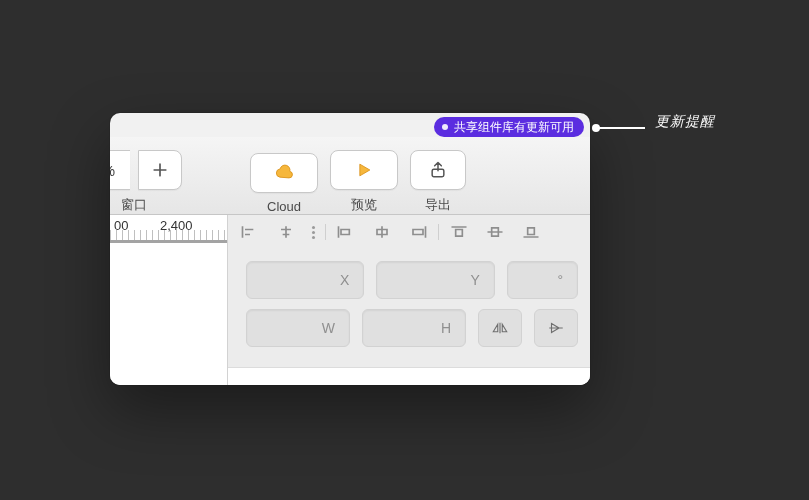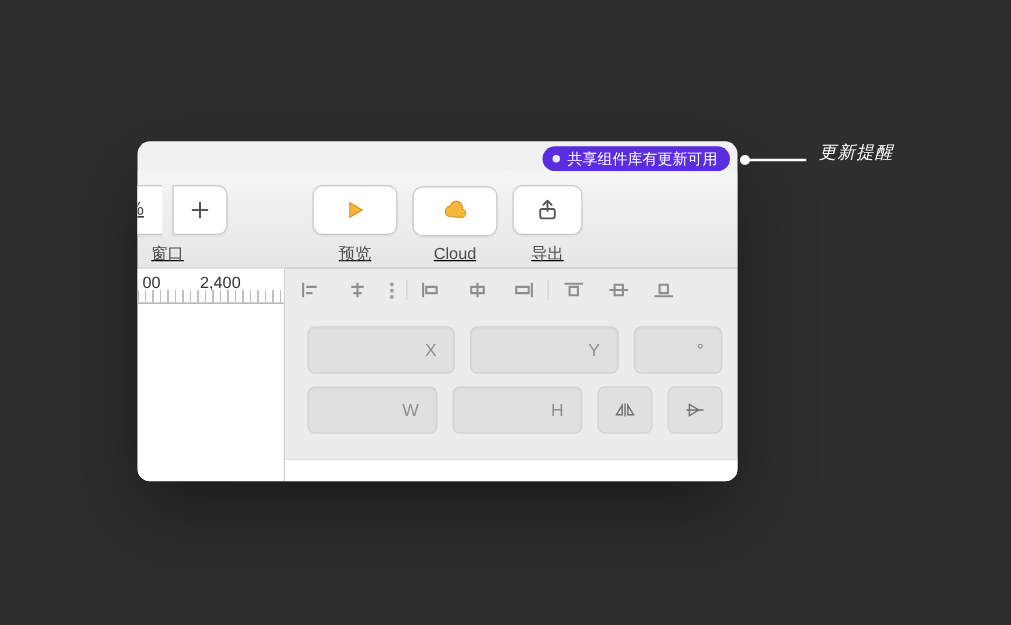--- a/index.html
+++ b/index.html
@@ -57,23 +57,22 @@
     letter-spacing: 1px;
   }
   
   .toolbar {
     position: absolute;
     left: 0; right: 0; top: 24px;
     height: 78px;
     background: linear-gradient(#f5f5f5,#e6e6e6);
     border-bottom: 1px solid #c6c6c6;
     display: flex;
-    align-items: center;
+    align-items: flex-end;
     padding-top: 8px;
-    text-decoration: underline;
   }
   .tb-group {
     display: flex; flex-direction: column; align-items: center;
     margin: 0 6px;
   }
   .tb-row { display:flex; gap:8px; }
   .tb-label { font-size: 13px; color:#4a4a4a; margin-top:6px; }
   .btn {
     height: 40px; min-width: 44px;
     background: #fff;
@@ -92,21 +91,21 @@
   .grp-c .btn, .grp-d .btn, .grp-e .btn { width: 68px; }
   .grp-e .btn { width: 56px; }
   
   .below {
     position:absolute; left:0; right:0; top:102px; bottom:0;
     display:flex;
   }
   .leftcol { width:118px; background:#fff; border-right:1px solid #d2d2d2; position:relative; }
   .ruler-top {
     position:absolute; left:0; right:0; top:0; height:28px;
-    background:#fff; border-bottom:1px solid #a3a3a3;
+    background:#fff; border-bottom:3px solid #a3a3a3;
     overflow:hidden;
   }
   .ruler-tick-label {
     position:absolute; top:3px; font-size:13px; color:#333;
   }
   .ticks {
     position:absolute; left:0; right:0; bottom:0; height:10px;
     background-image: repeating-linear-gradient(to right,#bfbfbf 0,#bfbfbf 1px,transparent 1px,transparent 6px);
   }
   .rightpane {
@@ -169,36 +168,36 @@
               <path d="M12 5v14M5 12h14" stroke="#555" stroke-width="2" stroke-linecap="round" fill="none"></path>
             </svg>
         </div>
       </div>
       <div class="tb-label">窗口</div>
     </div>
 
 
     <div class="grp-spacer"></div>
 
+    <div class="tb-group grp-d">
+      <div class="btn">
+        <svg viewBox="0 0 24 24">
+            <path d="M7 17a5 5 0 0 1 .3-9.9A6 6 0 0 1 19 10a4 4 0 0 1-1 7.9z" fill="#f6b73c" stroke="#d88f16" stroke-width="1"></path>
+          </svg>
+      </div>
+      <div class="tb-label">Cloud</div>
+    </div>
+
     <div class="tb-group grp-c">
       <div class="btn">
         <svg viewBox="0 0 24 24">
             <path d="M7 5l12 7-12 7z" fill="#f6b73c" stroke="#d88f16" stroke-width="1"></path>
           </svg>
       </div>
       <div class="tb-label">预览</div>
-    </div>
-
-    <div class="tb-group grp-d">
-      <div class="btn">
-        <svg viewBox="0 0 24 24">
-            <path d="M7 17a5 5 0 0 1 .3-9.9A6 6 0 0 1 19 10a4 4 0 0 1-1 7.9z" fill="#f6b73c" stroke="#d88f16" stroke-width="1"></path>
-          </svg>
-      </div>
-      <div class="tb-label">Cloud</div>
     </div>
 
     <div class="tb-group grp-e">
       <div class="btn">
         <svg viewBox="0 0 24 24">
             <path d="M12 3v10M8 7l4-4 4 4" stroke="#555" stroke-width="1.8" fill="none" stroke-linecap="round" stroke-linejoin="round"></path>
             <rect x="5" y="11" width="14" height="9" rx="2" stroke="#555" stroke-width="1.8" fill="none"></rect>
           </svg>
       </div>
       <div class="tb-label">导出</div>

